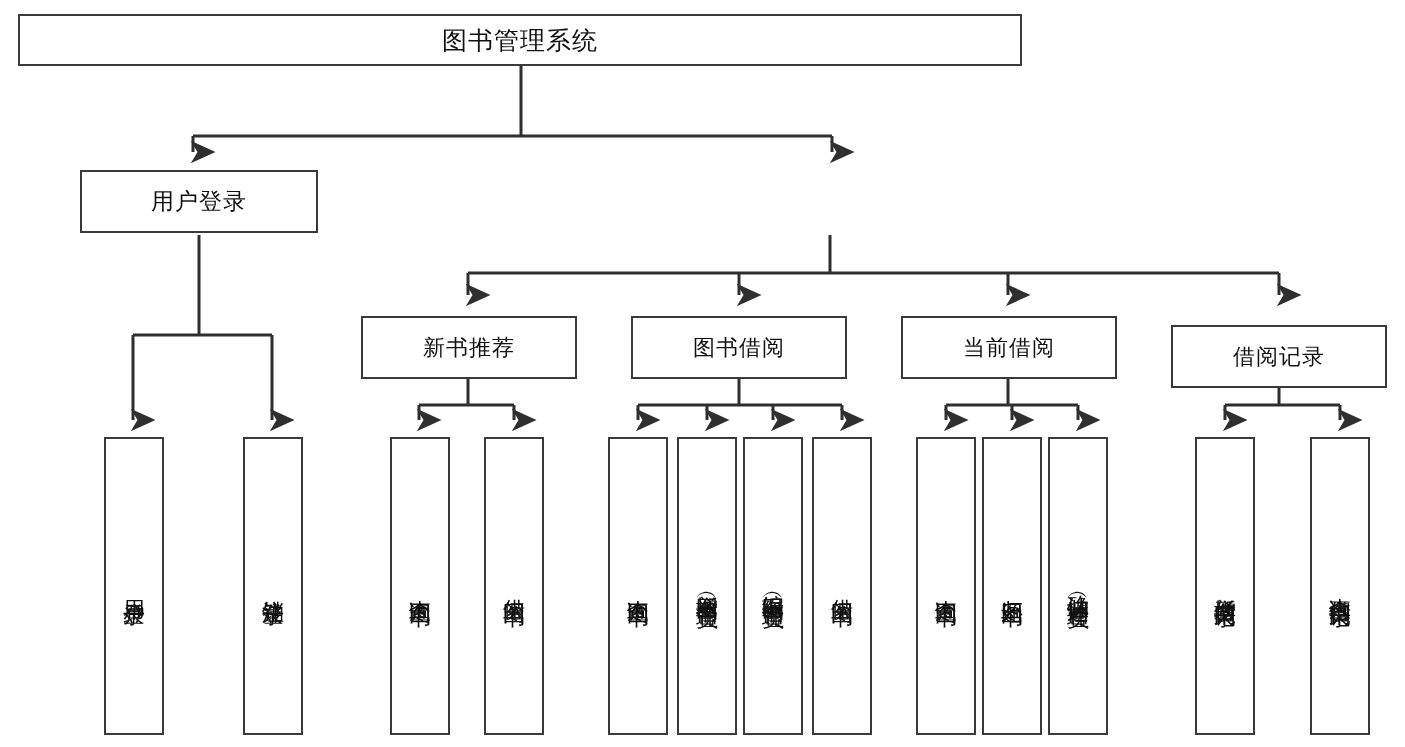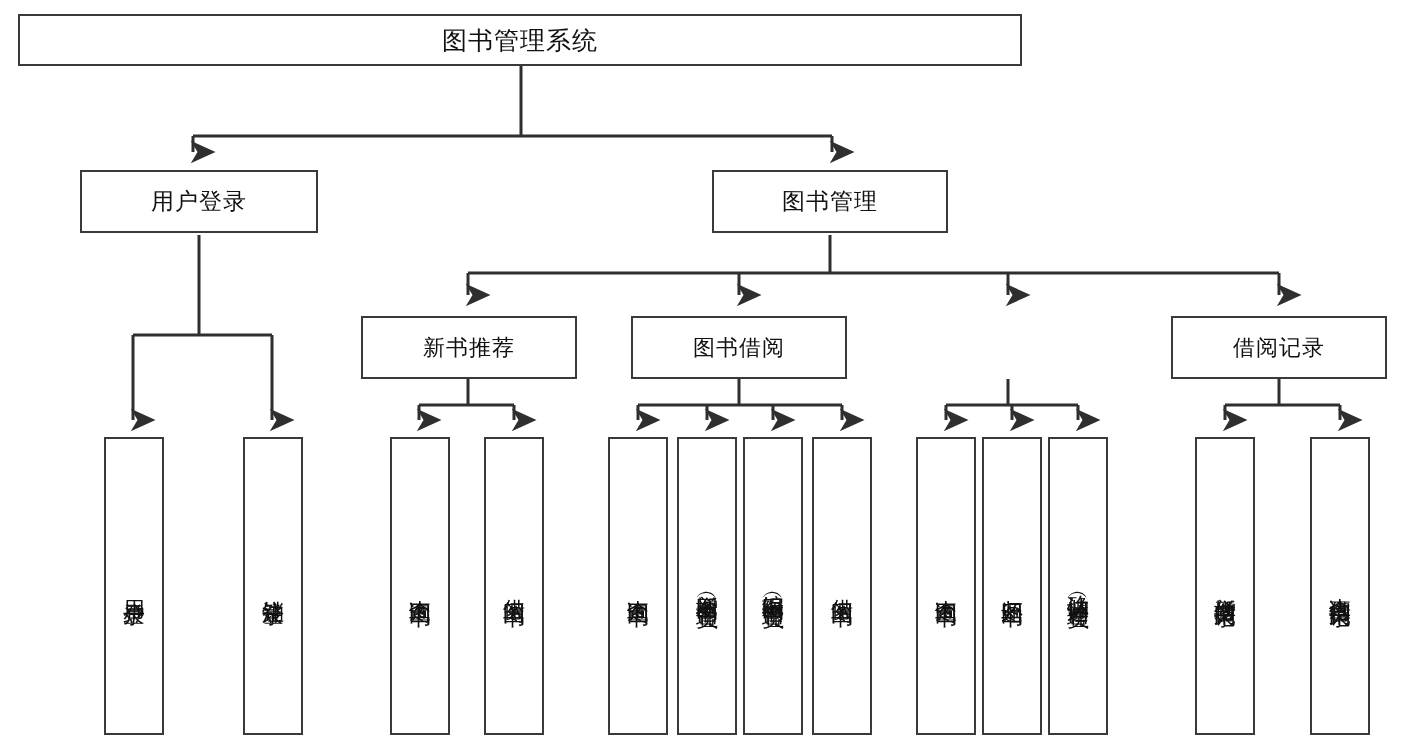--- a/index.html
+++ b/index.html
@@ -130,34 +130,34 @@
   </svg>
 
   <div class="node root" style="left:18px; top:14px; width:1004px; height:52px;">
     <span class="htext">图书管理系统</span>
   </div>
 
   <div class="node l1" style="left:80px; top:170px; width:238px; height:63px;">
     <span class="htext">用户登录</span>
   </div>
 
-  <div class="node l1" style="left:712px; top:170px; width:236px; height:63px;">
-    <span class="htext">图书管理</span>
-  </div>
 
   <div class="node l2" style="left:361px; top:316px; width:216px; height:63px;">
     <span class="htext">新书推荐</span>
   </div>
 
   <div class="node l2" style="left:631px; top:316px; width:216px; height:63px;">
     <span class="htext">图书借阅</span>
   </div>
 
-
-  <div class="node l2" style="left:1171px; top:316px; width:216px; height:63px;">
+  <div class="node l2" style="left:901px; top:316px; width:216px; height:63px;">
+    <span class="htext">当前借阅</span>
+  </div>
+
+  <div class="node l2" style="left:1171px; top:325px; width:216px; height:63px;">
     <span class="htext">借阅记录</span>
   </div>
 
   <div class="node leaf" style="left:104px; top:437px; width:60px; height:298px;">
     <span class="vtext">用户登录</span>
   </div>
 
   <div class="node leaf" style="left:243px; top:437px; width:60px; height:298px;">
     <span class="vtext">注销登录</span>
   </div>

